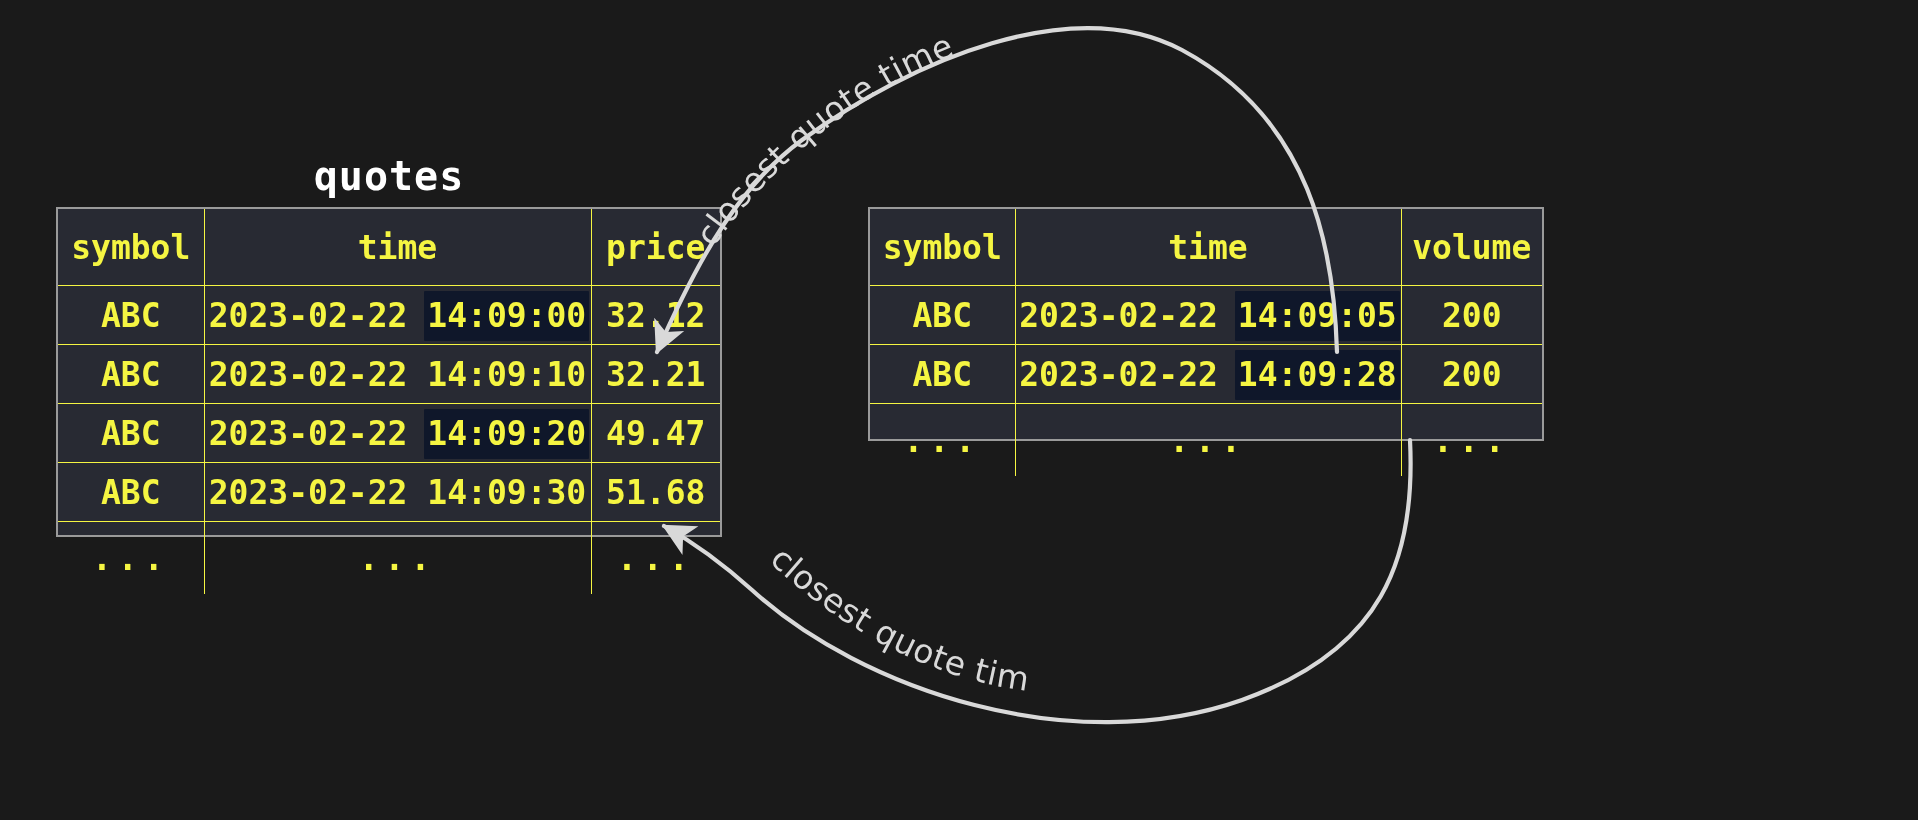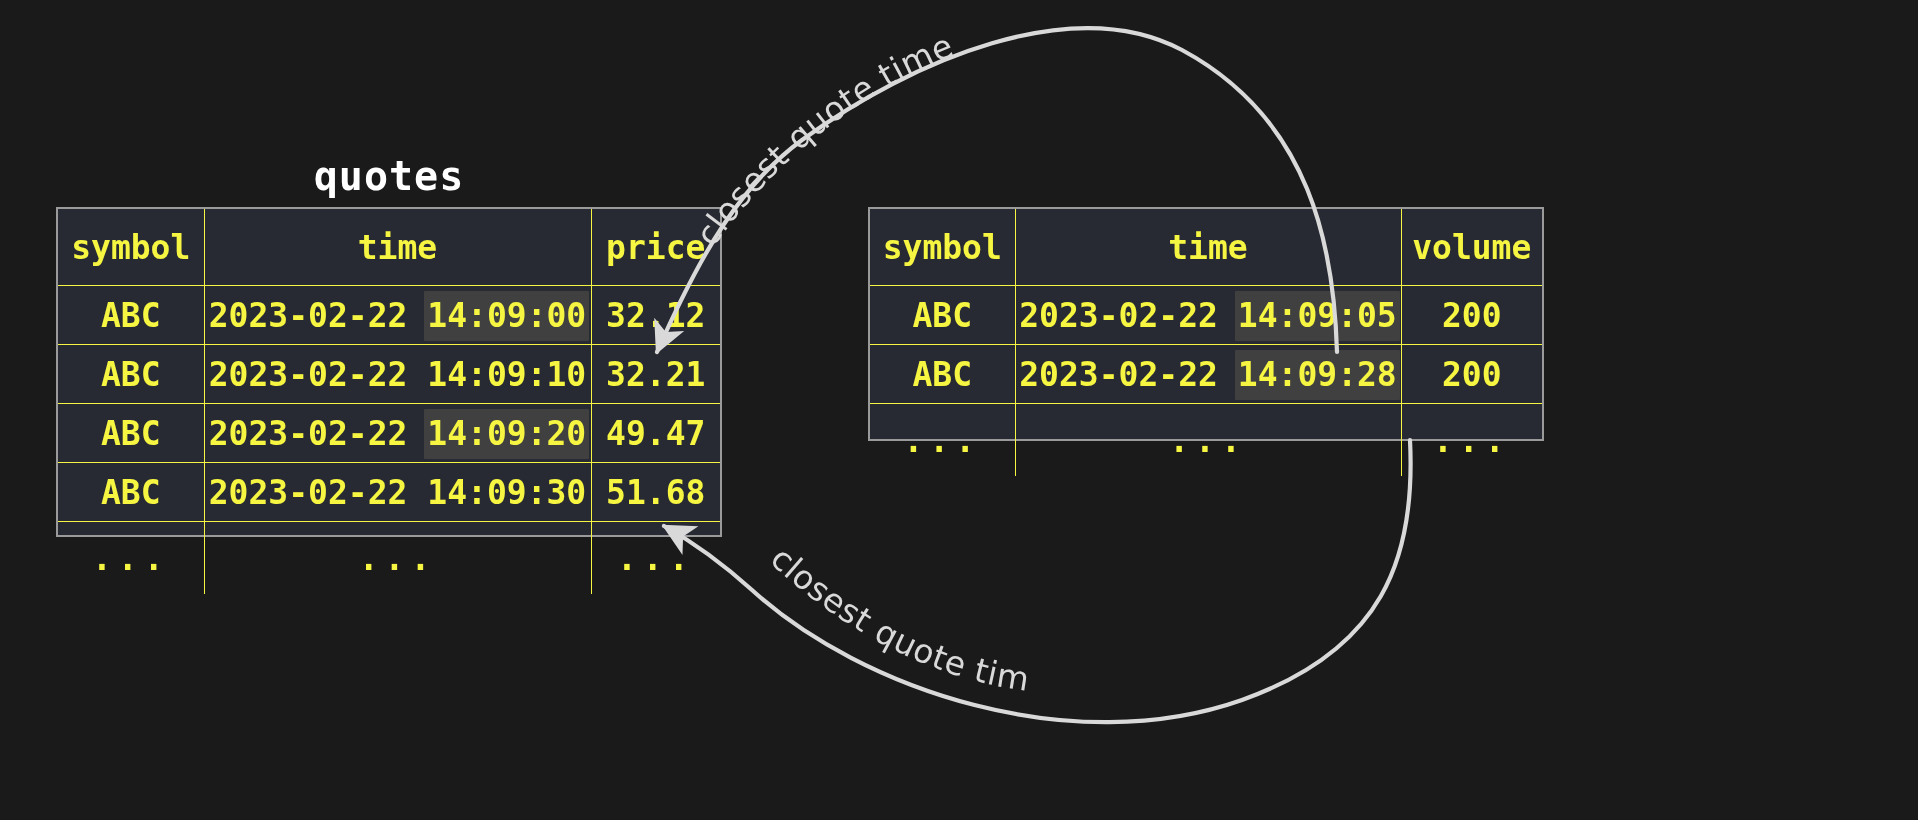--- a/index.html
+++ b/index.html
@@ -57,21 +57,21 @@
     height:58px;
     vertical-align:middle;
     border-right:1.5px solid #f5f542;
     border-bottom:1.5px solid #f5f542;
   }
   table.grid td:last-child{border-right:0;}
   table.grid tr:last-child td{border-bottom:0;height:72px;}
   table.grid tr.dots td{font-weight:bold;letter-spacing:6px;}
 
   .hl{
-    background:#404040;
+    background:#0f172a;
     padding:5px 3px 6px 3px;
     margin:0 -3px;
     border-radius:1px;
   }
   .cellpair{display:inline-block;white-space:nowrap;}
 
   .arrow-label{
     fill:#d9d9d9;
     font-family:"DejaVu Sans","Liberation Sans",sans-serif;
     font-size:33px;

